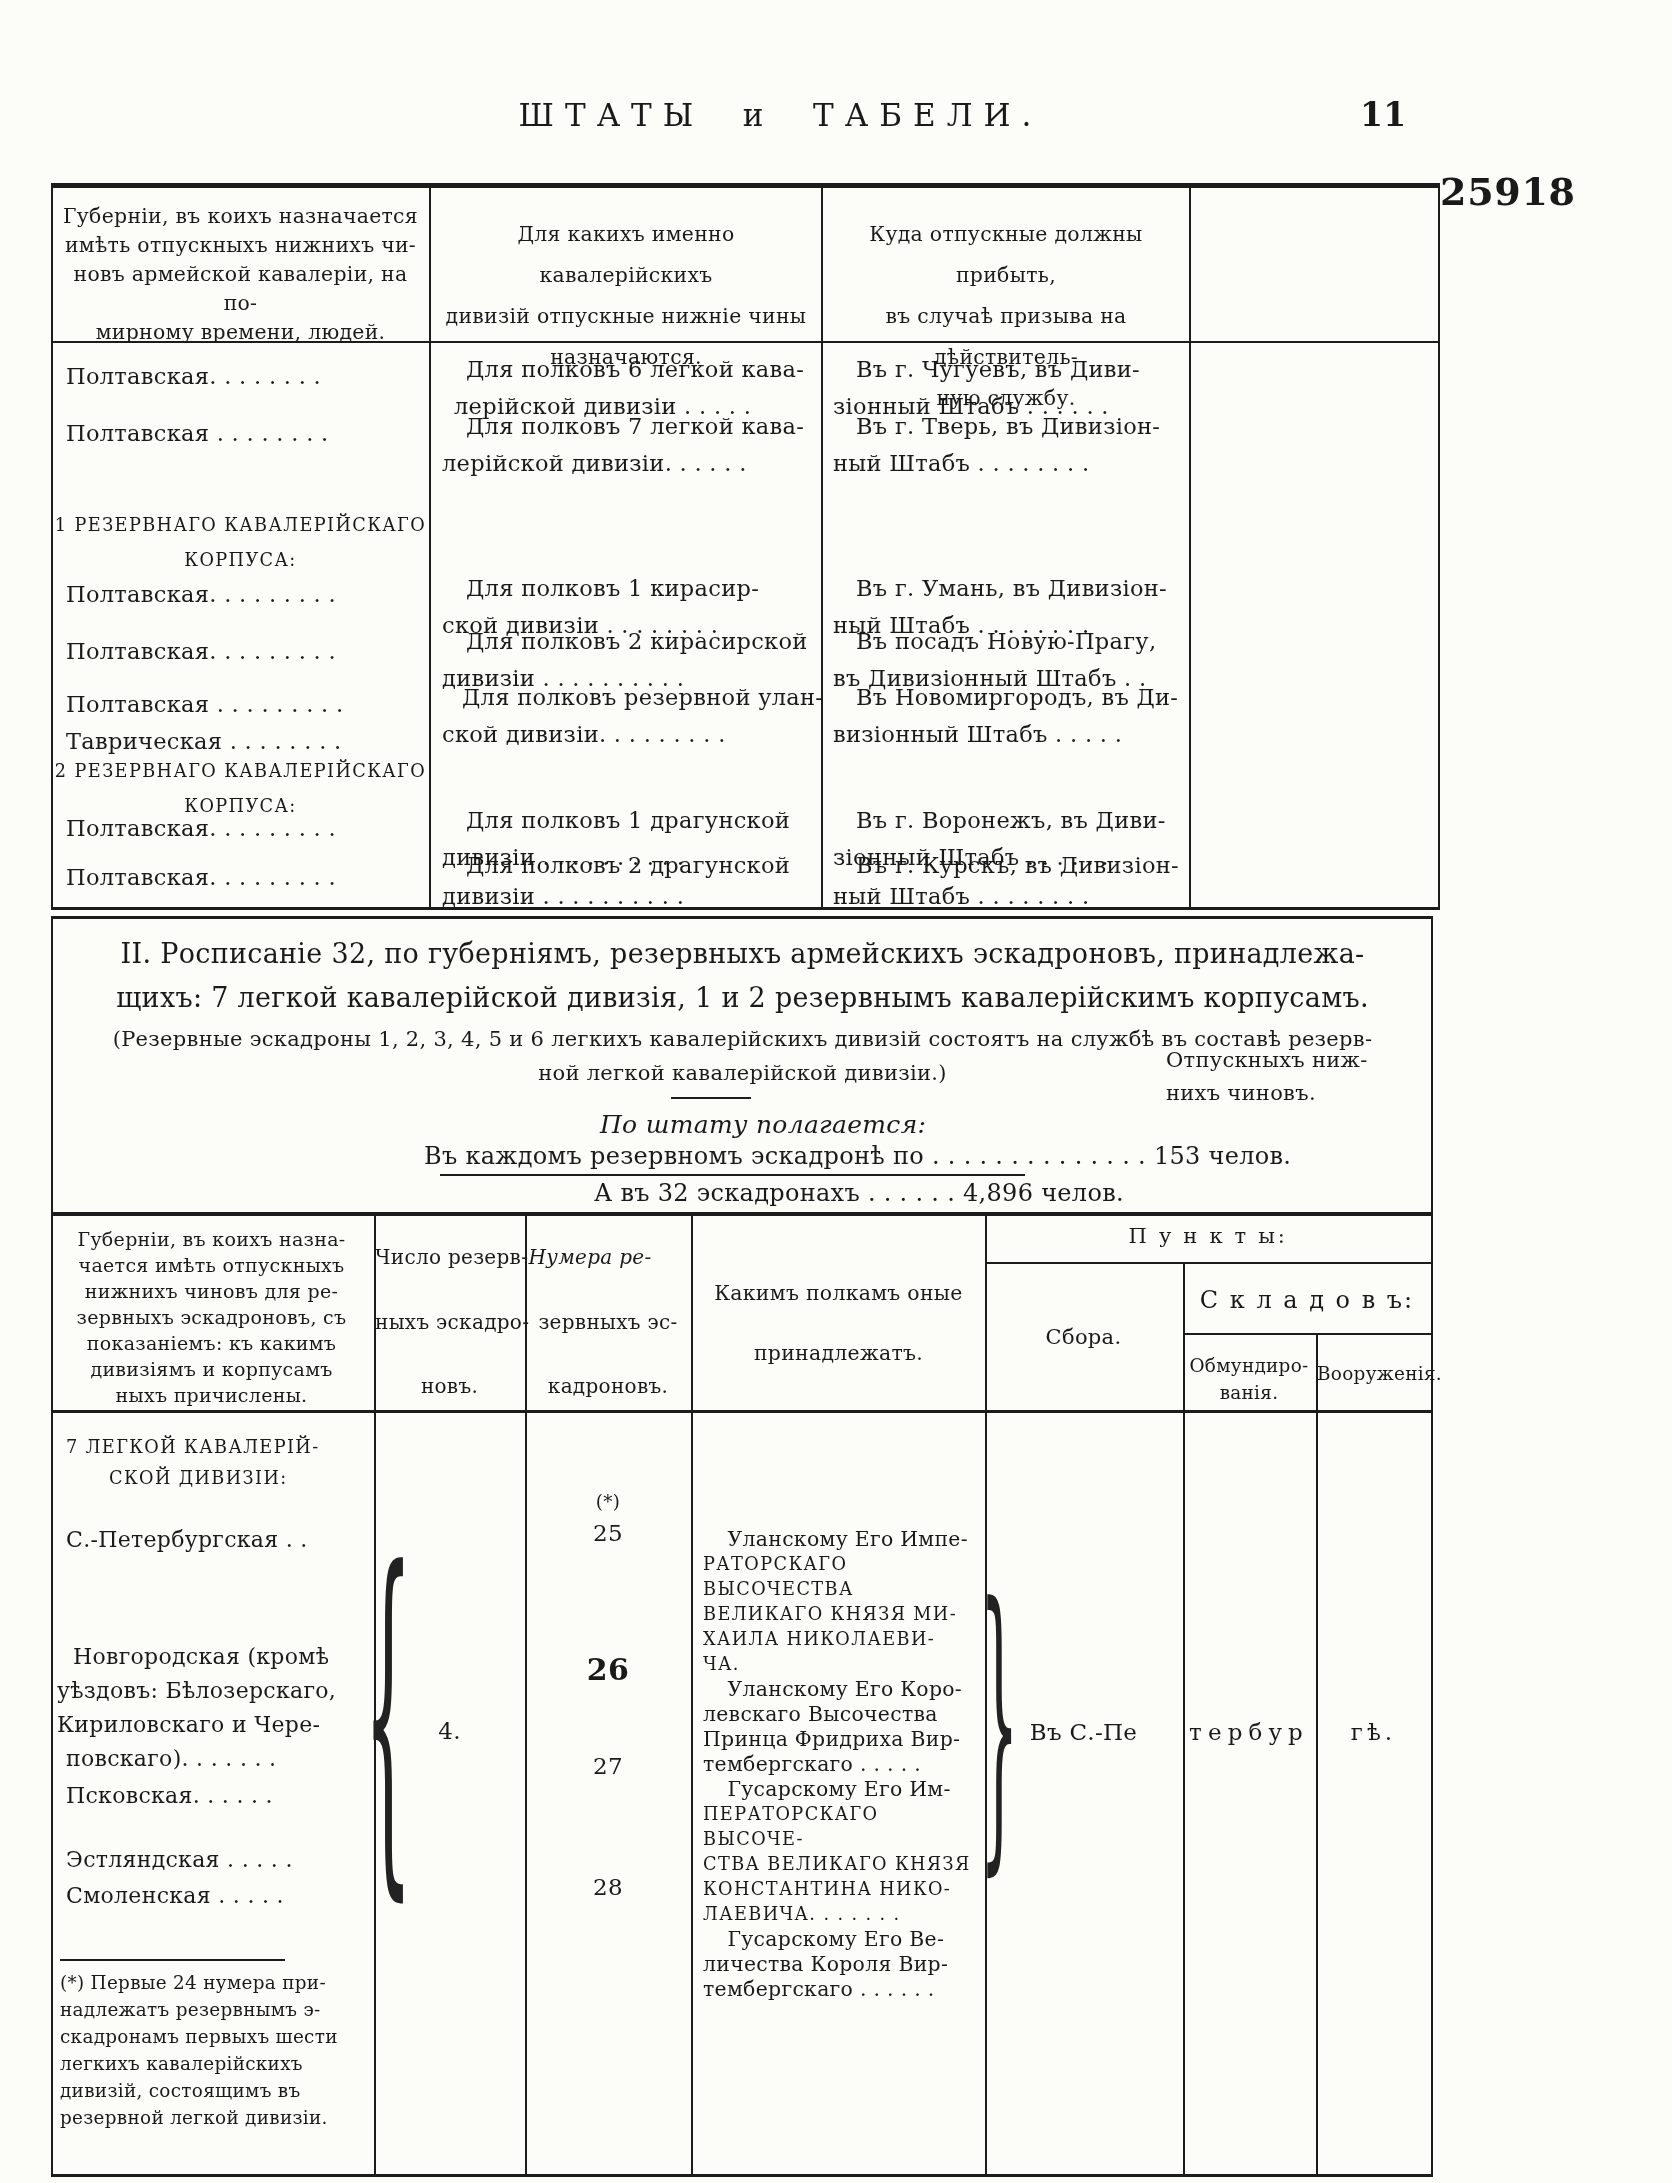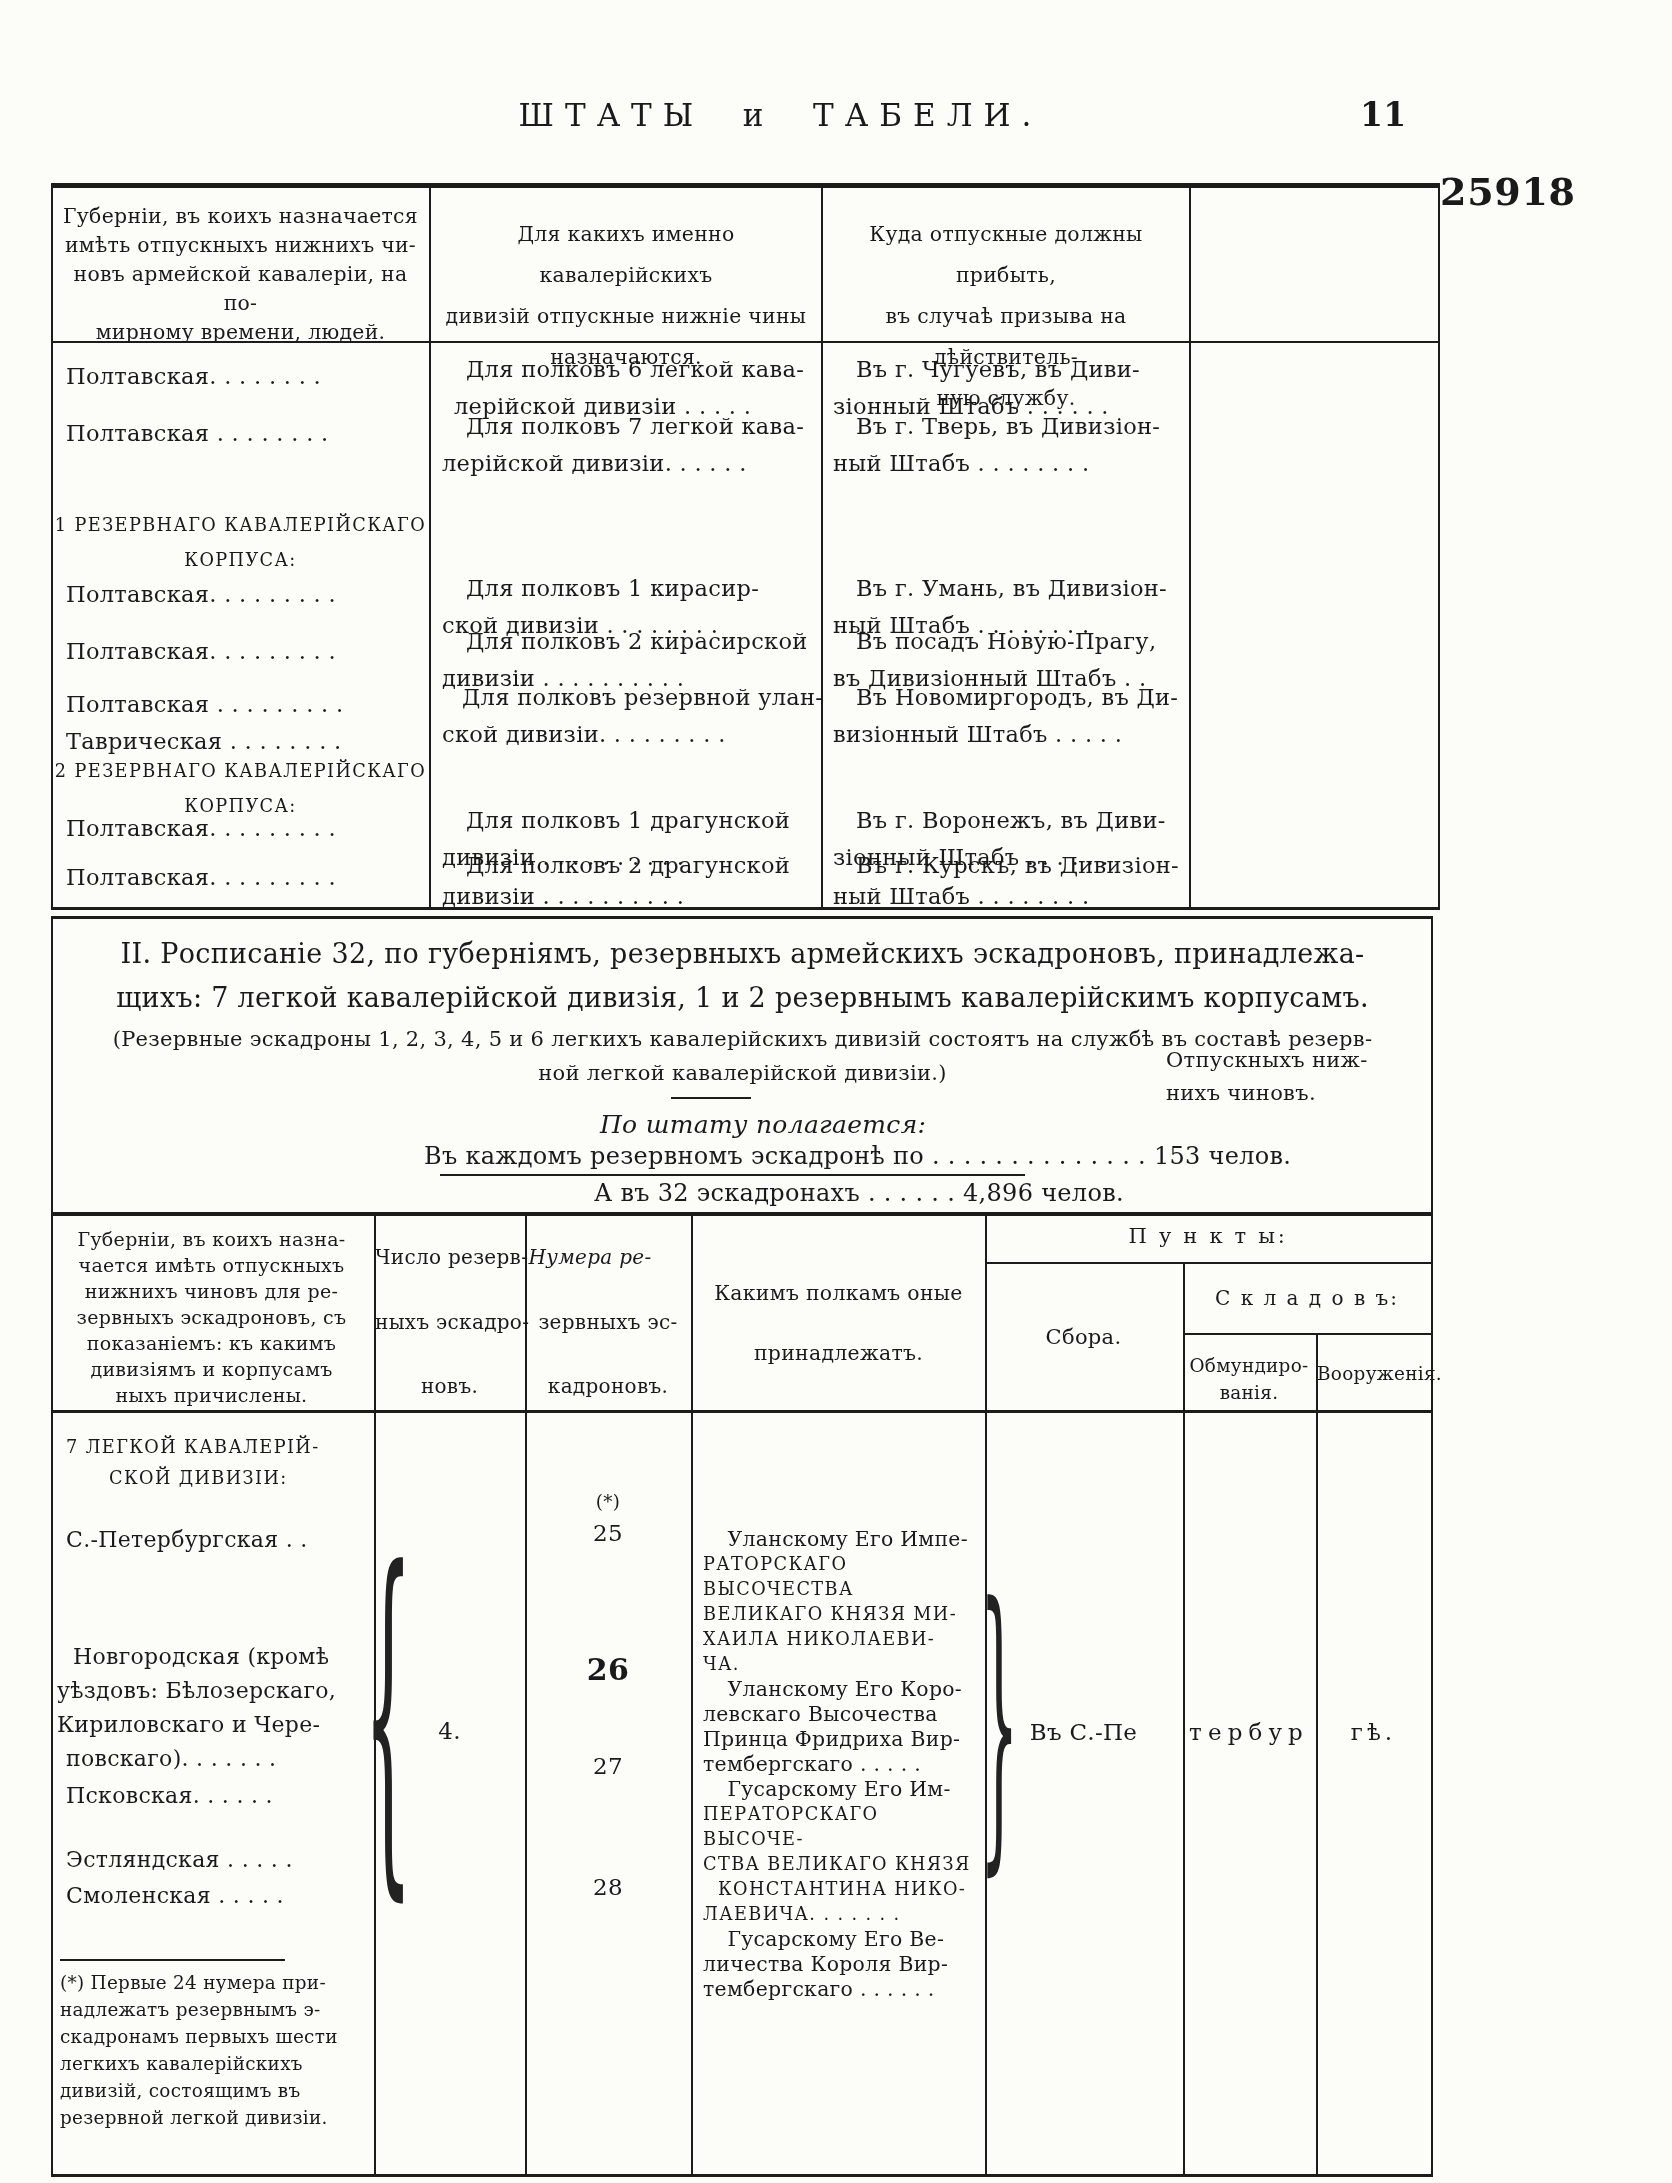--- a/index.html
+++ b/index.html
@@ -155,21 +155,21 @@
   <div class="abs ctr" style="left:375px;top:1245px;width:149px;font-size:20px;">Число резерв-</div>
   <div class="abs ctr" style="left:375px;top:1310px;width:149px;font-size:20px;">ныхъ эскадро-</div>
   <div class="abs ctr" style="left:375px;top:1374px;width:149px;font-size:20px;">новъ.</div>
   <div class="abs ctr" style="left:526px;top:1245px;width:128px;font-size:20px;font-style:italic;">Нумера ре-</div>
   <div class="abs ctr" style="left:526px;top:1310px;width:164px;font-size:20px;">зервныхъ эс-</div>
   <div class="abs ctr" style="left:526px;top:1374px;width:164px;font-size:20px;">кадроновъ.</div>
   <div class="abs ctr" style="left:693px;top:1281px;width:291px;font-size:20.4px;">Какимъ полкамъ оные</div>
   <div class="abs ctr" style="left:693px;top:1341px;width:291px;font-size:20.4px;">принадлежатъ.</div>
   <div class="abs ctr" style="left:986px;top:1224px;width:444px;font-size:21px;letter-spacing:2.7px;">П у н к т ы:</div>
   <div class="abs ctr" style="left:986px;top:1325px;width:195px;font-size:21px;">Сбора.</div>
-  <div class="abs ctr" style="left:1184px;top:1286px;width:246px;font-size:20px;letter-spacing:2px;">С к л а д о в ъ:</div>
+  <div class="abs ctr" style="left:1184px;top:1286px;width:246px;font-size:24px;letter-spacing:2px;">С к л а д о в ъ:</div>
   <div class="blk ctr" style="left:1184px;top:1352px;width:130px;font-size:18.4px;line-height:27px;">
     <div>Обмундиро-</div>
     <div>ванія.</div>
   </div>
   <div class="abs ctr" style="left:1317px;top:1363px;width:113px;font-size:18.4px;">Вооруженія.</div>
 
   <div class="abs sc" style="left:66px;top:1437px;font-size:17.7px;">7  ЛЕГКОЙ КАВАЛЕРІЙ-</div>
   <div class="abs sc" style="left:109px;top:1468px;font-size:17.7px;">СКОЙ ДИВИЗІИ:</div>
   <div class="abs" style="left:66px;top:1527px;font-size:22px;">С.-Петербургская . .</div>
   <div class="abs" style="left:73px;top:1644px;font-size:22px;">Новгородская (кромѣ</div>
@@ -201,21 +201,21 @@
     <div class="sc" style="font-size:17.7px;">ВЕЛИКАГО КНЯЗЯ МИ-</div>
     <div class="sc" style="font-size:17.7px;">ХАИЛА НИКОЛАЕВИ-</div>
     <div class="sc" style="font-size:17.7px;">ЧА.</div>
     <div style="padding-left:24.5px;">Уланскому Его Коро-</div>
     <div>левскаго Высочества</div>
     <div>Принца Фридриха Вир-</div>
     <div>тембергскаго . . . . .</div>
     <div style="padding-left:24.5px;">Гусарскому Его Им-</div>
     <div class="sc" style="font-size:17.7px;">ПЕРАТОРСКАГО ВЫСОЧЕ-</div>
     <div class="sc" style="font-size:17.7px;">СТВА ВЕЛИКАГО КНЯЗЯ</div>
-    <div class="sc" style="font-size:17.7px;margin-left:15px;">КОНСТАНТИНА НИКО-</div>
+    <div class="sc" style="font-size:17.7px;">КОНСТАНТИНА НИКО-</div>
     <div class="sc" style="font-size:17.7px;">ЛАЕВИЧА. . . . . . .</div>
     <div style="padding-left:24.5px;">Гусарскому Его Ве-</div>
     <div>личества Короля Вир-</div>
     <div>тембергскаго . . . . . .</div>
   </div>
 
   <div class="abs ctr" style="left:986px;top:1719px;width:195px;font-size:23px;">Въ С.-Пе</div>
   <div class="abs ctr" style="left:1184px;top:1719px;width:130px;font-size:23px;letter-spacing:6.1px;">тербур</div>
   <div class="abs ctr" style="left:1317px;top:1719px;width:113px;font-size:23px;letter-spacing:4.1px;">гѣ.</div>
 

